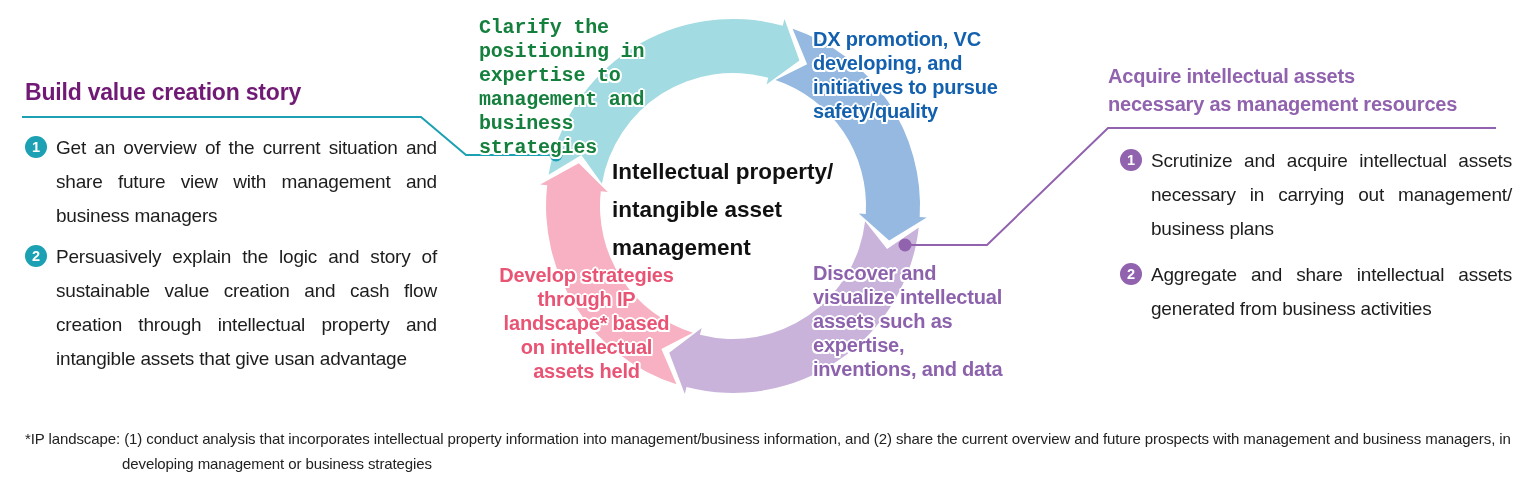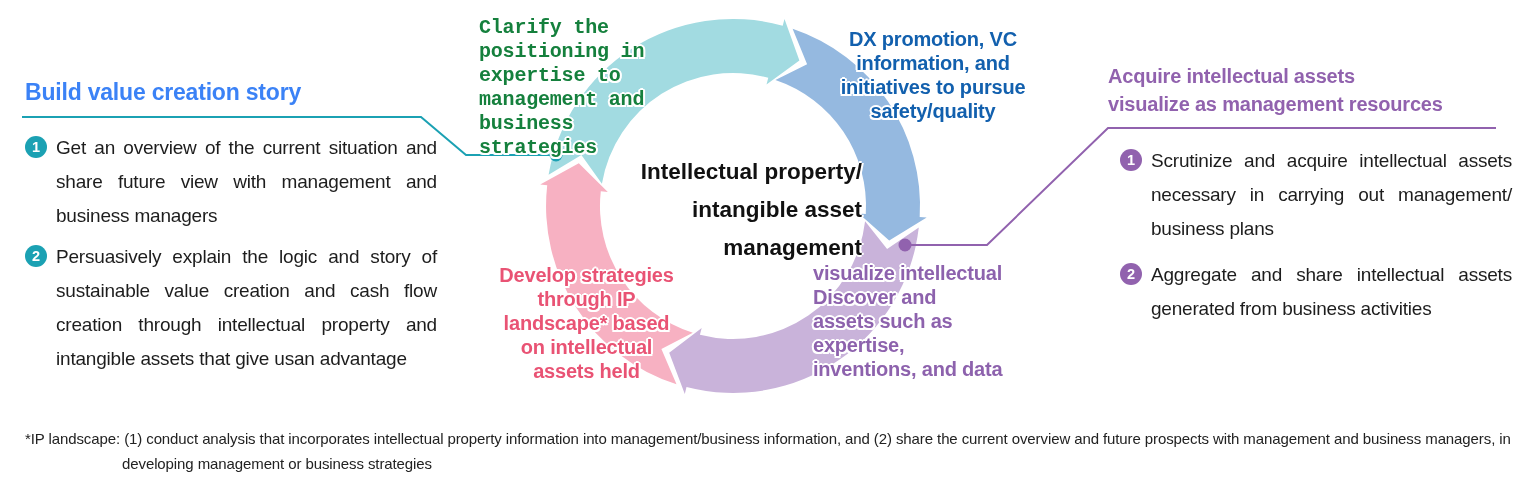--- a/index.html
+++ b/index.html
@@ -22,21 +22,21 @@
   .ri2{left:1120px;top:258px;width:392px;}
 
   .quad{position:absolute;font-weight:bold;font-size:20px;line-height:24px;letter-spacing:-0.2px;z-index:2;
         text-shadow:2px 0 0 #fff,-2px 0 0 #fff,0 2px 0 #fff,0 -2px 0 #fff,
                     1.5px 1.5px 0 #fff,-1.5px 1.5px 0 #fff,1.5px -1.5px 0 #fff,-1.5px -1.5px 0 #fff;}
   .q0{left:479px;top:16px;width:215px;}
   .q1{left:813px;top:27px;width:240px;}
   .q2{left:813px;top:261px;width:240px;}
   .q3{left:479px;top:263px;width:215px;}
 
-  .center-label{position:absolute;left:572px;top:153px;width:290px;text-align:right;
+  .center-label{position:absolute;left:612px;top:153px;width:290px;text-align:left;
                 font-weight:bold;font-size:22.5px;line-height:38px;color:#111;z-index:2;
                 text-shadow:2px 0 0 #fff,-2px 0 0 #fff,0 2px 0 #fff,0 -2px 0 #fff;}
 
   .footnote{position:absolute;font-size:15px;color:#222;letter-spacing:-0.1px;white-space:nowrap;z-index:2;}
   .fn1{left:25px;top:430px;text-align:right;}
   .fn2{left:122px;top:455px;text-align:center;}
 </style>
 </head>
 <body>
 
@@ -46,61 +46,61 @@
       <path d="M548.6,174.8 A187,187 0 0 1 782.7,25.7 L784.5,19.0 L799.4,60.4 L766.5,84.5 L768.3,77.8 A133,133 0 0 0 601.9,183.8 L581.4,155.0 Z" fill="#a2dbe1"></path>
       <path d="M792.6,28.8 A187,187 0 0 1 919.7,217.1 L926.7,217.5 L889.2,240.6 L858.8,213.5 L865.8,213.9 A133,133 0 0 0 775.4,79.9 L807.1,64.2 Z" fill="#95b9e0"></path>
       <path d="M918.8,227.5 A187,187 0 0 1 686.5,387.1 L684.8,393.9 L669.2,352.7 L701.7,328.0 L699.9,334.8 A133,133 0 0 0 865.1,221.3 L887.1,249.0 Z" fill="#c9b3da"></path>
       <path d="M676.5,384.2 A187,187 0 0 1 547.2,185.2 L540.2,184.4 L578.8,163.2 L607.8,192.0 L600.8,191.2 A133,133 0 0 0 692.8,332.8 L661.4,349.1 Z" fill="#f7b1c2"></path>
       <polyline points="22,117 421,117 466,155 550,155" fill="none" stroke="#1ba1b3" stroke-width="2"></polyline>
       <circle cx="556" cy="155" r="6.5" fill="#1ba1b3"></circle>
       <polyline points="905,245 987,245 1108,128 1496,128" fill="none" stroke="#9162ae" stroke-width="2"></polyline>
       <circle cx="905" cy="245" r="6.5" fill="#9162ae"></circle>
     </svg>
 
-  <div class="panel-title left" style="color: #3b82f6;">Build value creation story</div>
+  <div class="panel-title left" style="color: #701a75;">Build value creation story</div>
 
   <div class="item li1">
     <span class="badge" style="background-color: rgb(27, 161, 179);">1</span>
     <div class="item-text">Get an overview of the current situation and share future view with management and business managers</div>
   </div>
   <div class="item li2">
     <span class="badge" style="background-color: rgb(27, 161, 179);">2</span>
     <div class="item-text">Persuasively explain the logic and story of sustainable value creation and cash flow creation through intellectual property and intangible assets that give usan advantage</div>
   </div>
 
   <div class="panel-title right" style="color: rgb(145, 98, 174);">
     <div>Acquire intellectual assets</div>
-    <div>visualize as management resources</div>
+    <div>necessary as management resources</div>
   </div>
 
   <div class="item ri1">
     <span class="badge" style="background-color: rgb(145, 98, 174);">1</span>
     <div class="item-text">Scrutinize and acquire intellectual assets necessary in carrying out management/ business plans</div>
   </div>
   <div class="item ri2">
     <span class="badge" style="background-color: rgb(145, 98, 174);">2</span>
     <div class="item-text">Aggregate and share intellectual assets generated from business activities</div>
   </div>
 
   <div class="quad q0" style="color: #15803d; font-family: Liberation Mono, monospace;">
     <div>Clarify the</div>
     <div>positioning in</div>
     <div>expertise to</div>
     <div>management and</div>
     <div>business strategies</div>
   </div>
-  <div class="quad q1" style="color: rgb(18, 96, 174); text-align: center;">
+  <div class="quad q1" style="color: rgb(18, 96, 174);">
     <div>DX promotion, VC</div>
-    <div>information, and</div>
+    <div>developing, and</div>
     <div>initiatives to pursue</div>
     <div>safety/quality</div>
   </div>
   <div class="quad q2" style="color: rgb(141, 98, 173);">
+    <div>Discover and</div>
     <div>visualize intellectual</div>
-    <div>Discover and</div>
     <div>assets such as</div>
     <div>expertise,</div>
     <div>inventions, and data</div>
   </div>
   <div class="quad q3" style="color: rgb(233, 83, 116); text-align: center;">
     <div>Develop strategies</div>
     <div>through IP</div>
     <div>landscape* based</div>
     <div>on intellectual</div>
     <div>assets held</div>

